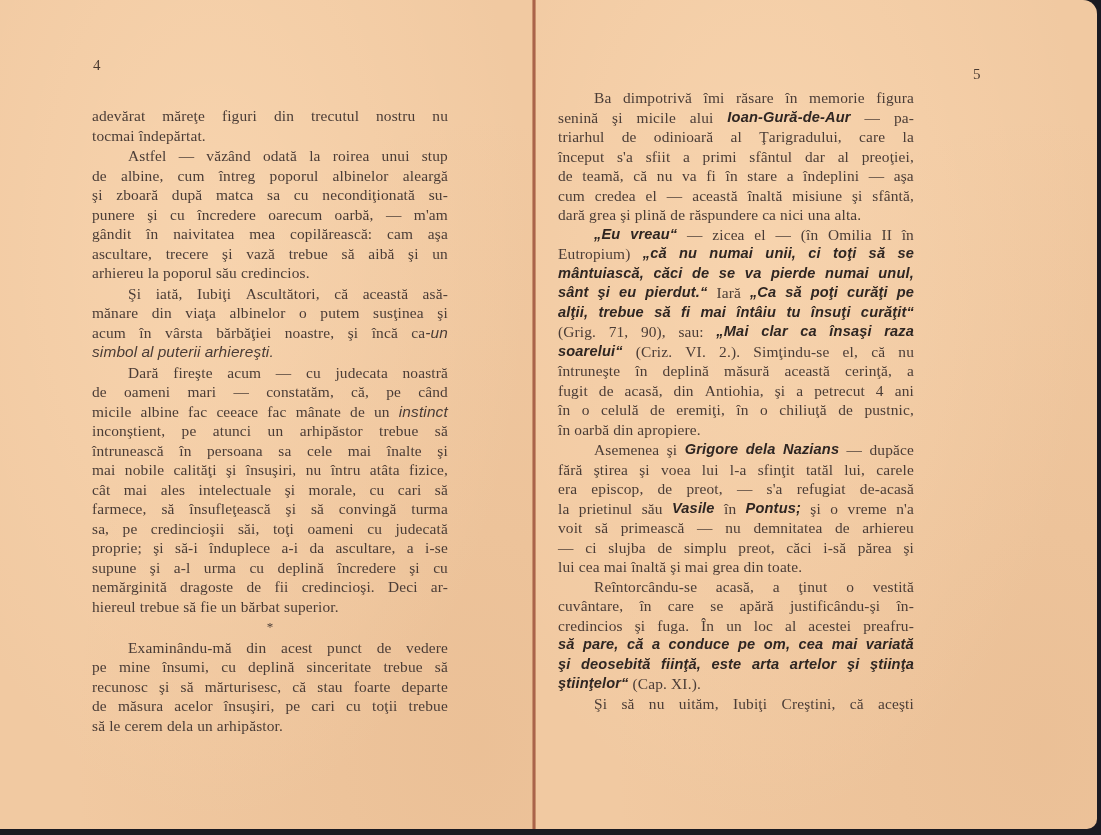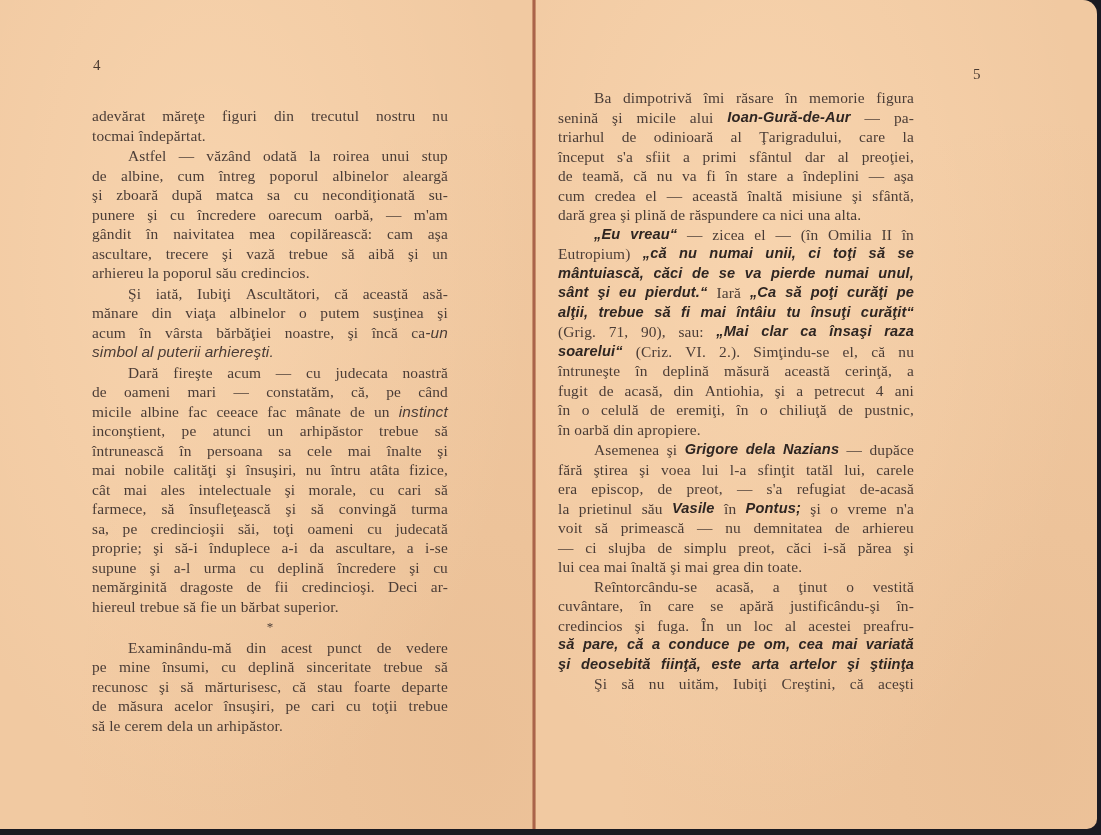--- a/index.html
+++ b/index.html
@@ -673,20 +673,25 @@
       <div class="line ">
         <span class="w seg bi">şi</span>
         <span class="w seg bi">deosebită</span>
         <span class="w seg bi">fiinţă,</span>
         <span class="w seg bi">este</span>
         <span class="w seg bi">arta</span>
         <span class="w seg bi">artelor</span>
         <span class="w seg bi">şi</span>
         <span class="w seg bi">ştiinţa</span>
       </div>
+      <div class="line last">
+        <span class="w seg bi">ştiinţelor“</span>
+        <span class="w seg ">(Cap.</span>
+        <span class="w seg ">XI.).</span>
+      </div>
       <div class="line indent">
         <span class="w seg ">Şi</span>
         <span class="w seg ">să</span>
         <span class="w seg ">nu</span>
         <span class="w seg ">uităm,</span>
         <span class="w seg ">Iubiţi</span>
         <span class="w seg ">Creştini,</span>
         <span class="w seg ">că</span>
         <span class="w seg ">aceşti</span>
       </div>

